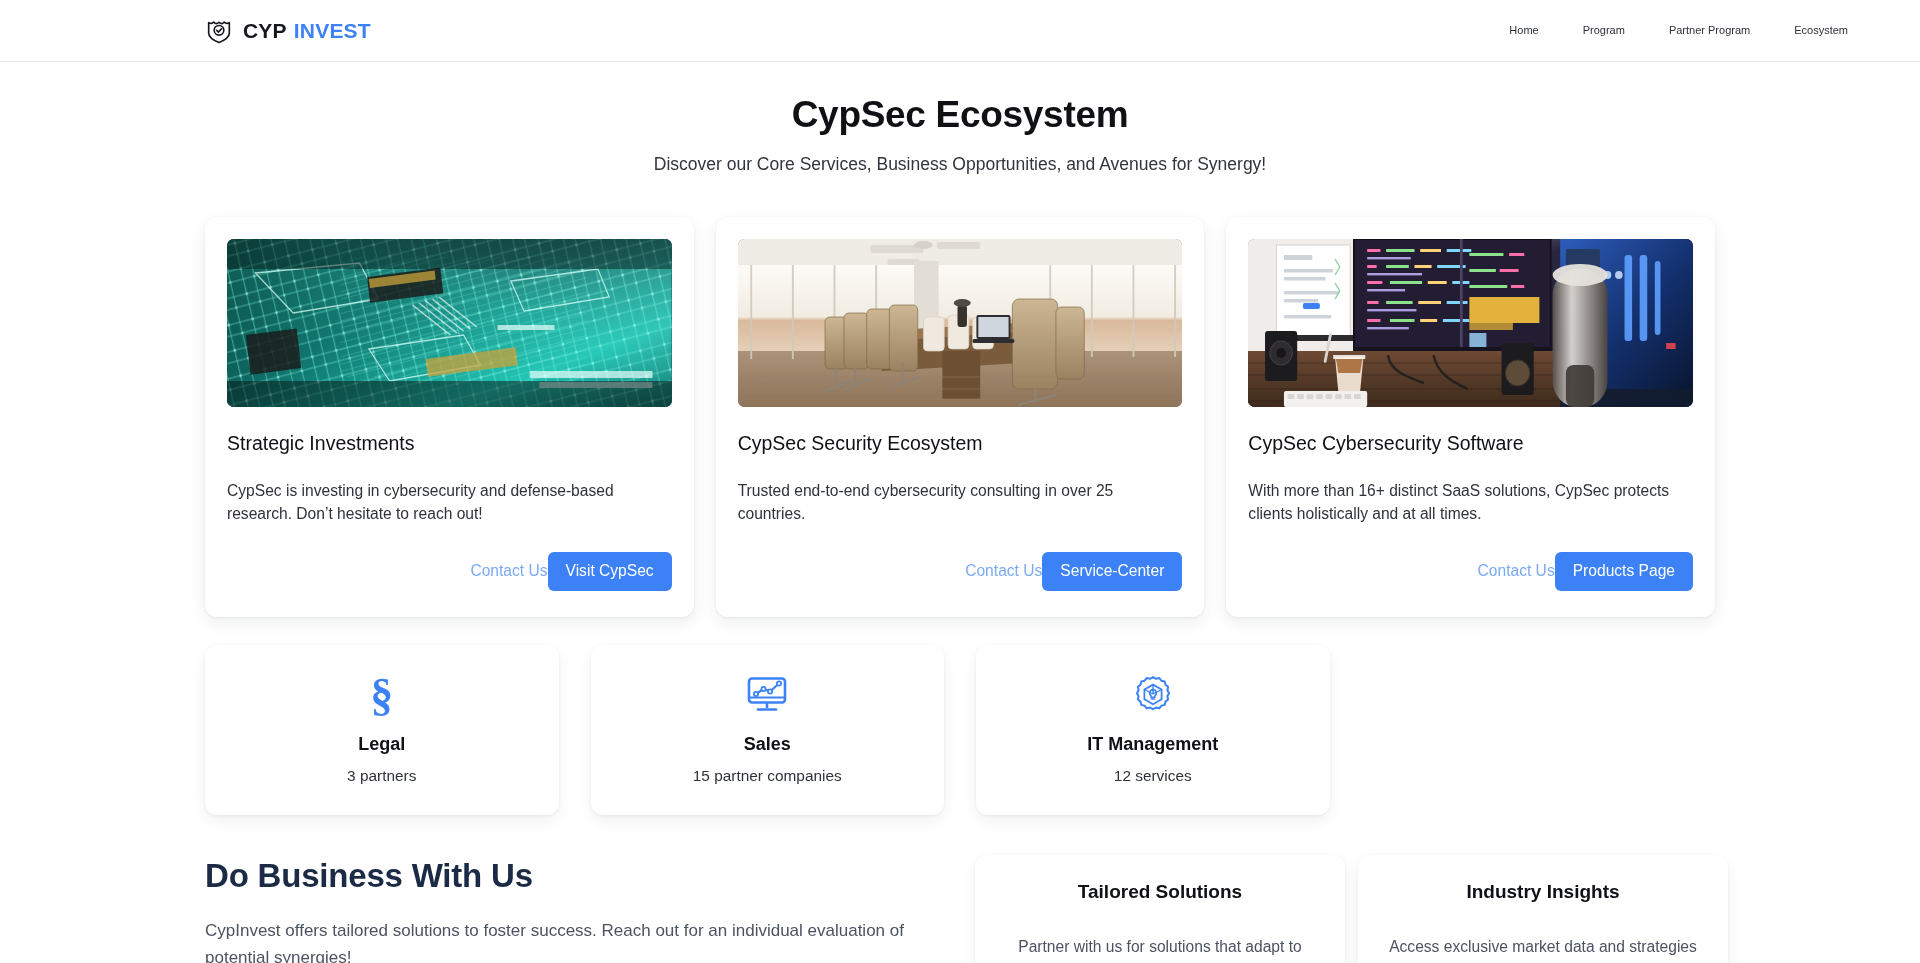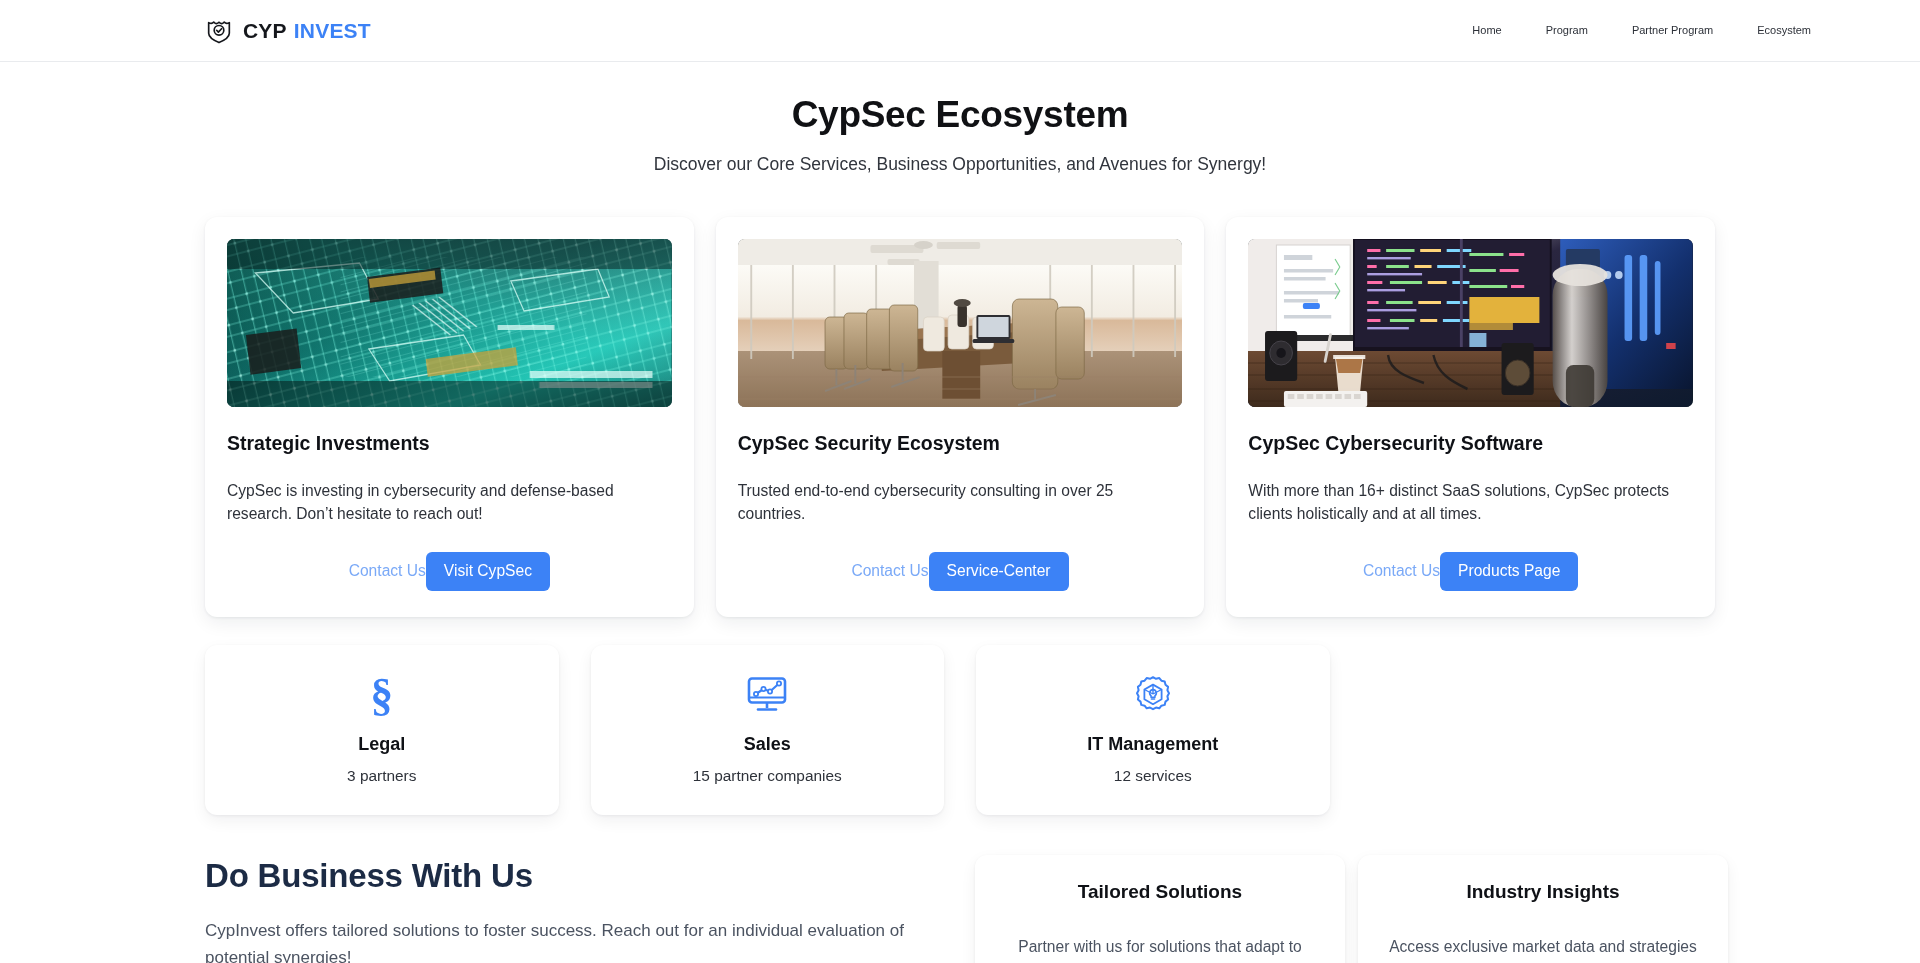--- a/index.html
+++ b/index.html
@@ -20,21 +20,21 @@
 
   
   .site-header {
     height: 62px;
     width: 100%;
     background: #ffffff;
     border-bottom: 1px solid #e9ebee;
     display: flex;
     align-items: center;
     justify-content: space-between;
-    padding: 0 109px 0 205px;
+    padding: 0 72px 0 205px;
     position: relative;
   }
 
   .brand {
     display: flex;
     align-items: center;
     gap: 10px;
     cursor: pointer;
   }
   .brand-mark {
@@ -116,36 +116,36 @@
     border-radius: 7px;
     overflow: hidden;
     position: relative;
     background: #0d1b1e;
   }
   .card-media svg { display: block; width: 100%; height: 100%; }
 
   .card-title {
     margin-top: 24px;
     font-size: 19.5px;
-    font-weight: 700;
+    font-weight: 400;
     color: #0f1116;
     line-height: 1.3;
   }
   .card-desc {
     margin-top: 22px;
     font-size: 15.6px;
     line-height: 1.52;
     color: #2e323a;
   }
   .card-actions {
     margin-top: auto;
     padding-top: 26px;
     display: flex;
     align-items: center;
-    justify-content: center;
+    justify-content: flex-end;
   }
   .contact-link {
     font-size: 15.6px;
     color: #7aa9f7;
     text-decoration: none;
     cursor: pointer;
   }
 
   .btn-primary {
     background: #3c82f6;

